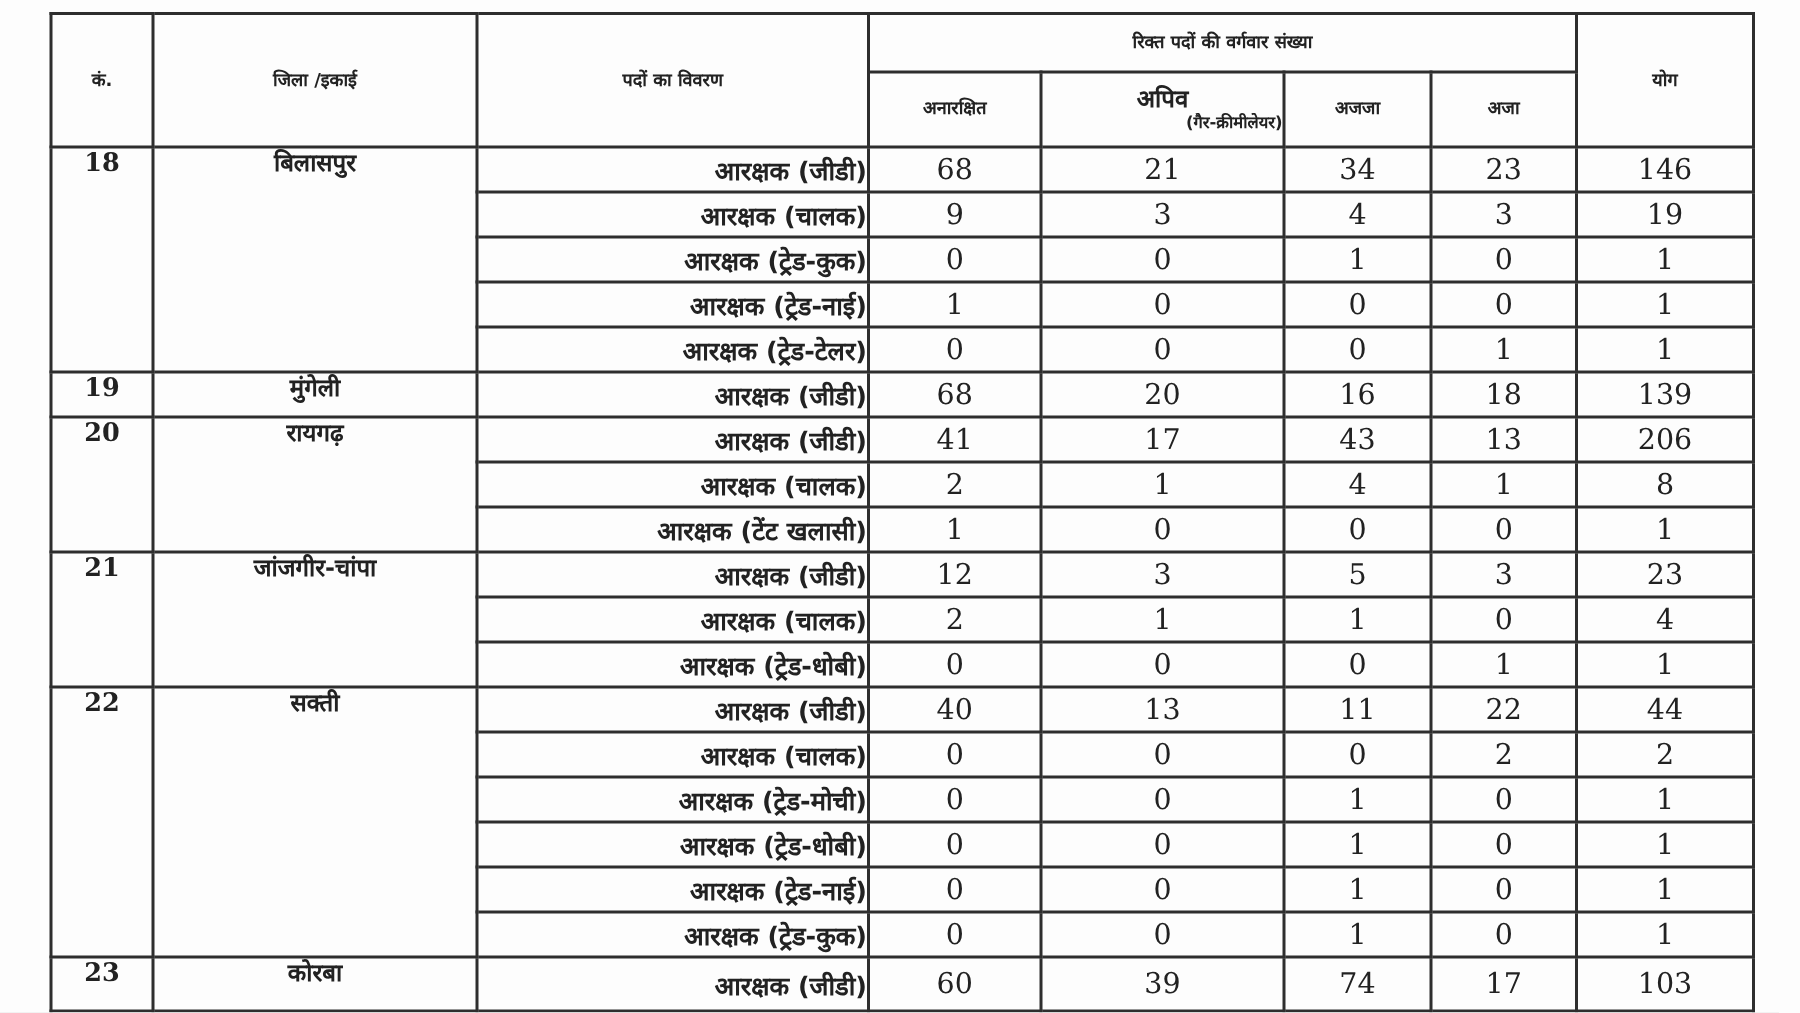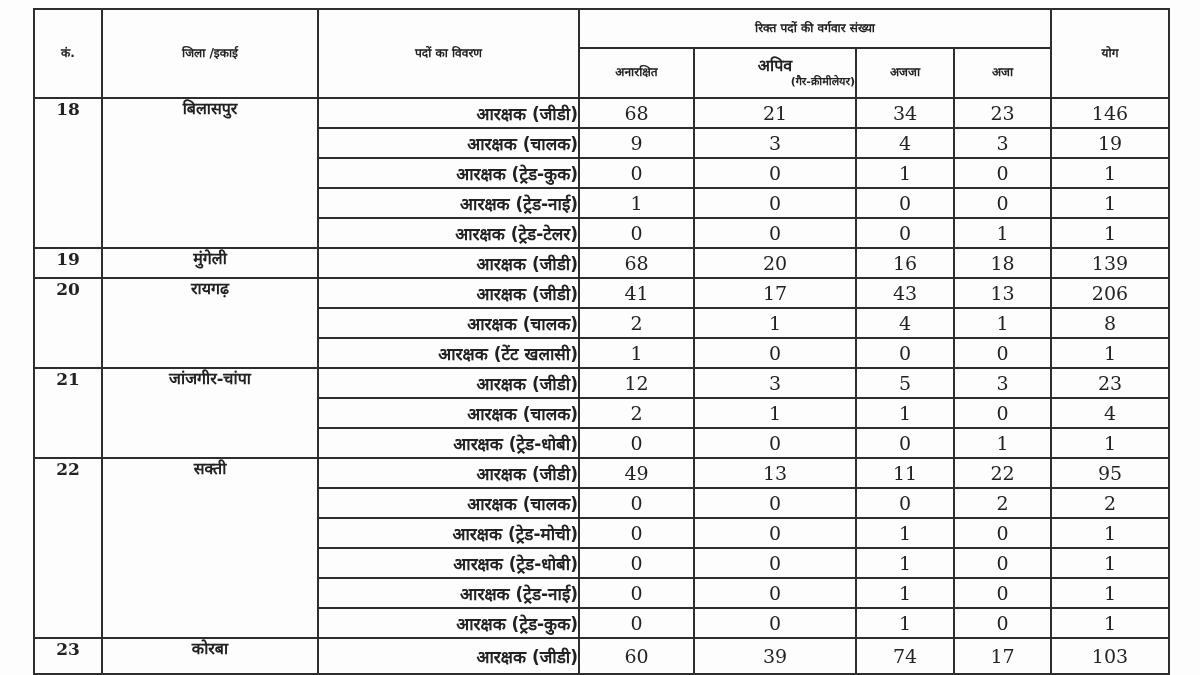--- a/index.html
+++ b/index.html
@@ -208,25 +208,25 @@
           <td class="c-num">0</td>
           <td class="c-num">0</td>
           <td class="c-num">0</td>
           <td class="c-num">1</td>
           <td class="c-num">1</td>
         </tr>
         <tr>
           <td class="c-serial" rowspan="6">22</td>
           <td class="c-district" rowspan="6">सक्ती</td>
           <td class="c-post">आरक्षक (जीडी)</td>
-          <td class="c-num">49</td>
+          <td class="c-num">40</td>
           <td class="c-num">13</td>
           <td class="c-num">11</td>
           <td class="c-num">22</td>
-          <td class="c-num">95</td>
+          <td class="c-num">44</td>
         </tr>
         <tr>
           <td class="c-post">आरक्षक (चालक)</td>
           <td class="c-num">0</td>
           <td class="c-num">0</td>
           <td class="c-num">0</td>
           <td class="c-num">2</td>
           <td class="c-num">2</td>
         </tr>
         <tr>

